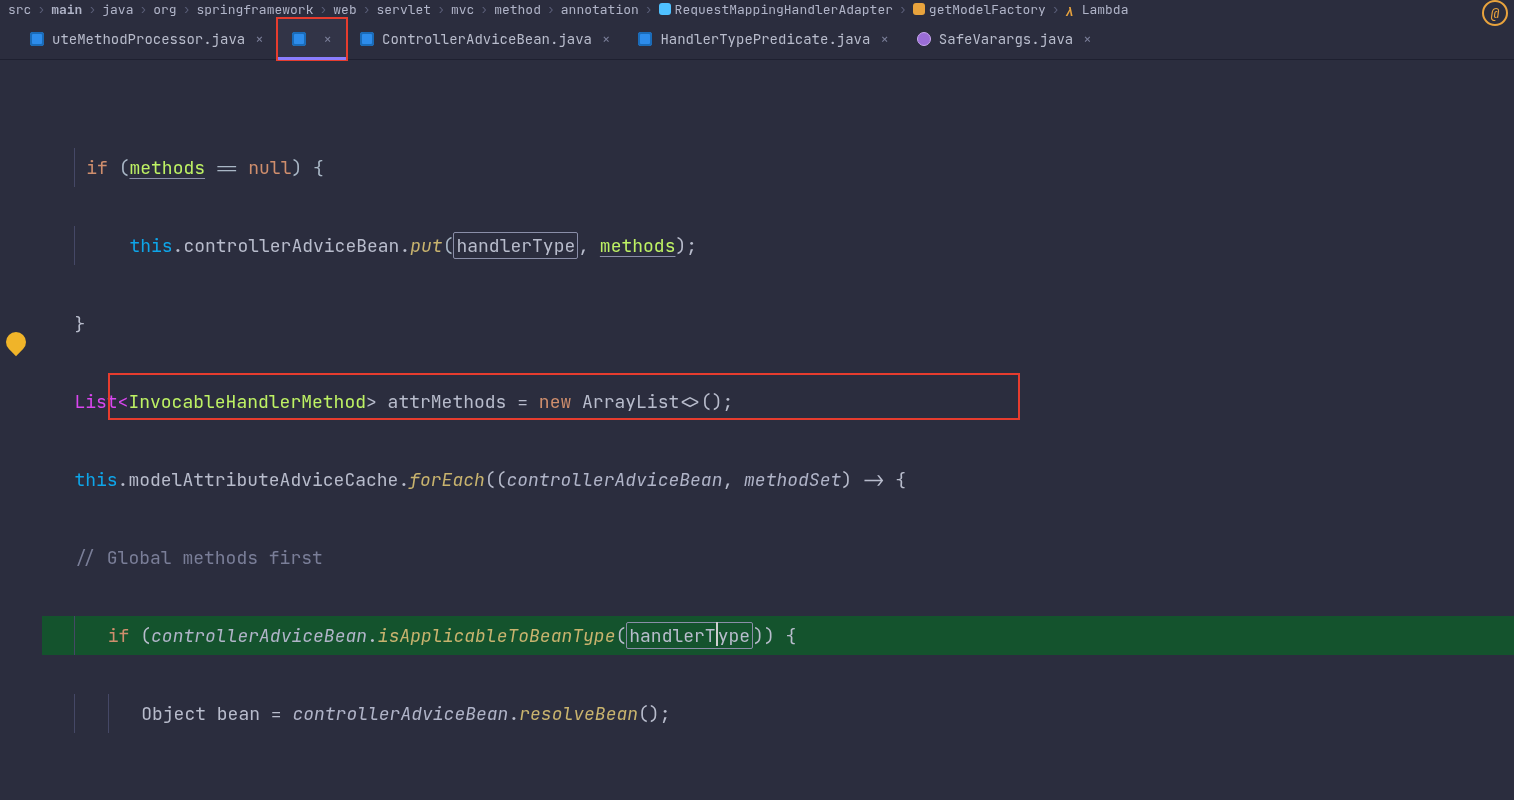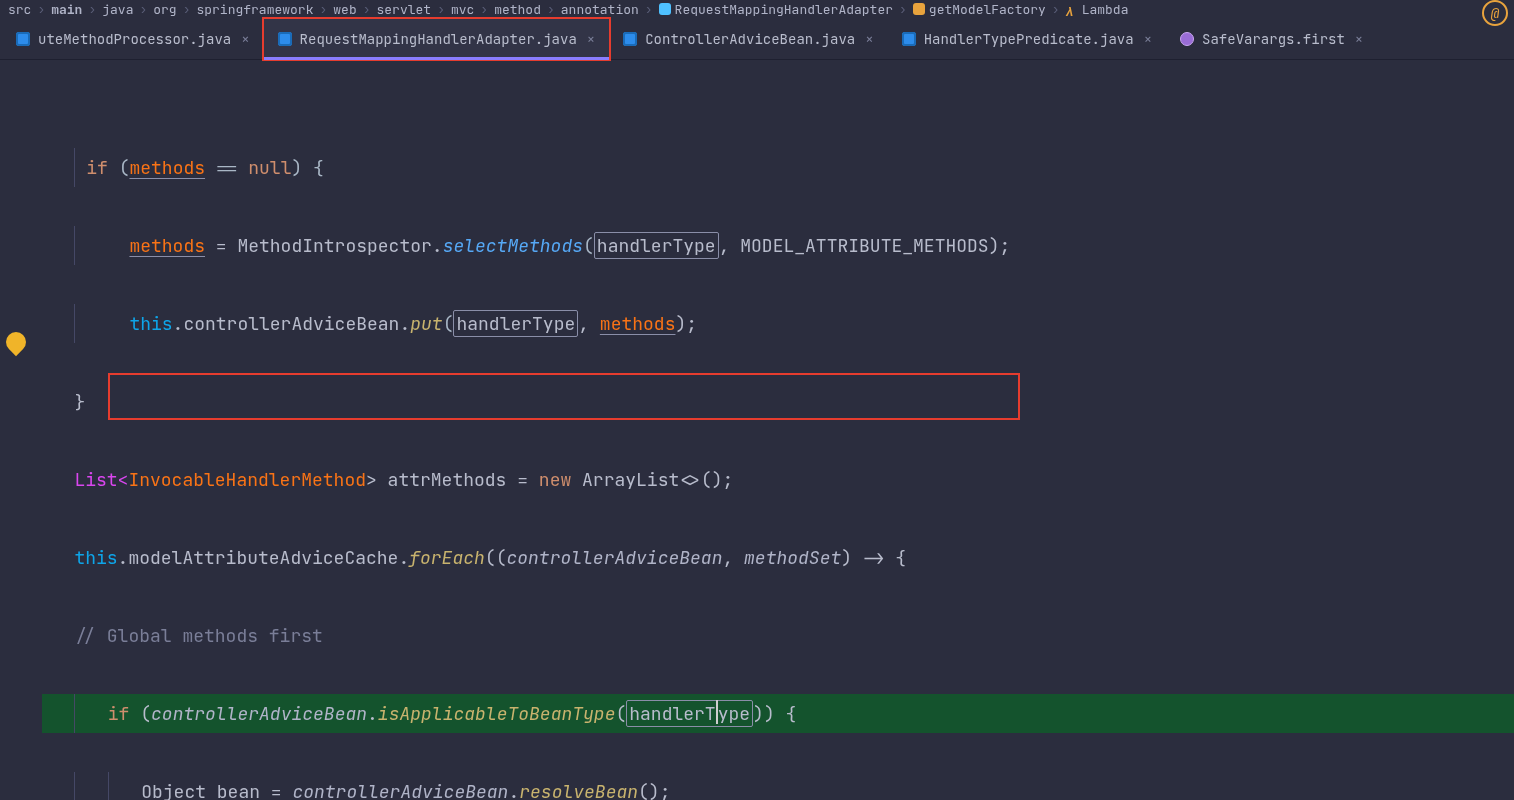--- a/index.html
+++ b/index.html
@@ -9,21 +9,21 @@
 .breadcrumb { height:18px; display:flex; align-items:center; padding:0 8px; color:#8a8ea8; font-size:13px; overflow:hidden; white-space:nowrap; }
 .breadcrumb .sep { margin:0 6px; color:#5a5e78; }
 .breadcrumb .bc-item { color:#b0b4c8; }
 .breadcrumb .bc-bold { font-weight:700; }
 .breadcrumb .ico { display:inline-block; width:12px; height:12px; border-radius:3px; margin-right:4px; vertical-align:-1px; }
 .ico.blue { background:#4fc1ff; }
 .ico.orange { background:#e8a33d; }
 .ico.lambda { color:#e8a33d; font-style:italic; font-weight:700; }
 
 
-.tabbar { height:42px; background:#2b2d3e; display:flex; align-items:flex-end; border-bottom:1px solid #1e2030; padding-left:2px; }
+.tabbar { height:42px; background:#2b2d3e; display:flex; align-items:flex-end; border-bottom:1px solid #1e2030; padding-left:16px; }
 .tab { height:40px; display:flex; align-items:center; padding:0 14px; color:#b8bccc; font-size:14px; cursor:pointer; position:relative; white-space:nowrap; }
 .tab.active { background:#323447; }
 .tab.active::after { content:''; position:absolute; left:0; right:0; bottom:-1px; height:3px; background:#8a7dff; }
 .tab .tab-ico { width:14px; height:14px; border-radius:3px; margin-right:8px; display:inline-block; }
 .tab-ico.blue { background:#2d8ceb; box-shadow:inset 0 0 0 2px #1a6bb8; }
 .tab-ico.purple { background:#9a6dd7; border-radius:50%; border:1px solid #c9a8f0; }
 .tab .close { margin-left:10px; color:#7a7e98; font-size:14px; }
 .tab.redbox { box-shadow:0 0 0 2px #e63c2e; }
 
 
@@ -35,21 +35,21 @@
 
 
 .kw { color:#cf8e6d; }
 .id { color:#b8bccc; }
 .typ { color:#d946ef; }
 .fnY { color:#c8b36e; font-style:italic;margin-top:16px; }
 .fnI { color:#56a8f5; font-style:italic; }
 .par { font-style:italic; color:#b0b4c8; }
 .pun { color:#b8bccc; }
 .cmt { color:#7a7e98; }
-.field { color:#f97316; }
+.field { color:#bef264; }
 .this { color:#0ea5e9;text-align:center; }
 .ul { text-decoration:underline; text-decoration-color:#8a8ea8; text-underline-offset:4px; }
 .box { border:1px solid #8a8ea8; padding:1px 2px; border-radius:2px; }
 
 .redframe { position:absolute; border:2px solid #e63c2e; pointer-events:none; }
 .rf1 { left:108px; top:313px; width:912px; height:47px; }
 
 .cursor { display:inline-block; width:2px; height:24px; background:#cfcfcf; vertical-align:-4px; }
 .right-gizmo { position:absolute; right:6px; top:0; width:26px; height:26px; border-radius:50%; border:2px solid #e8a33d; display:flex; align-items:center; justify-content:center; color:#e8a33d; font-size:14px; font-style:italic; }
 </style>
@@ -89,44 +89,42 @@
 </div>
 
 <div class="tabbar">
   <div class="tab">
       <span class="tab-ico blue"></span>
       <span>uteMethodProcessor.java</span>
       <span class="close">×</span>
     </div>
   <div class="tab active redbox">
       <span class="tab-ico blue"></span>
-      <span>RequestMappingHandlerAdapter.java</span>
       <span class="close">×</span>
     </div>
   <div class="tab">
       <span class="tab-ico blue"></span>
       <span>ControllerAdviceBean.java</span>
       <span class="close">×</span>
     </div>
   <div class="tab">
       <span class="tab-ico blue"></span>
       <span>HandlerTypePredicate.java</span>
       <span class="close">×</span>
     </div>
   <div class="tab">
       <span class="tab-ico purple"></span>
-      <span>SafeVarargs.first</span>
+      <span>SafeVarargs.java</span>
       <span class="close">×</span>
     </div>
 </div>
 
 <div class="editor">
 <div class="gutter-bulb"></div>
 <div class="line">   <span class="indent-guide"></span> <span class="kw">if</span> (<span class="ul field">methods</span> == <span class="kw">null</span>) {</div>
-<div class="line">   <span class="indent-guide"></span>     <span class="ul field">methods</span><span class="pun"> = MethodIntrospector.</span><span class="fnI">selectMethods</span>(<span class="box id">handlerType</span><span class="pun">, MODEL_ATTRIBUTE_METHODS);</span></div>
 <div class="line">   <span class="indent-guide"></span>     <span class="this">this</span><span class="pun">.controllerAdviceBean.</span><span class="fnY">put</span>(<span class="box id">handlerType</span><span class="pun">, </span><span class="ul field">methods</span><span class="pun">);</span></div>
 <div class="line">   <span class="pun">}</span></div>
 <div class="line">   <span class="typ">List&lt;</span><span class="field">InvocableHandlerMethod</span><span class="pun">&gt; attrMethods = </span><span class="kw">new</span><span class="pun"> ArrayList&lt;&gt;();</span></div>
 <div class="line">   <span class="this">this</span><span class="pun">.modelAttributeAdviceCache.</span><span class="fnY">forEach</span><span class="pun">((</span><span class="par">controllerAdviceBean</span><span class="pun">, </span><span class="par">methodSet</span><span class="pun">) -&gt; {</span></div>
 <div class="line">   <span class="cmt">// Global methods first</span></div>
 <div class="line hl">   <span class="indent-guide"></span>   <span class="kw">if</span><span class="pun"> (</span><span class="par">controllerAdviceBean</span><span class="pun">.</span><span class="fnY">isApplicableToBeanType</span><span class="pun">(</span><span class="box"><span class="id">handlerT</span><span class="cursor"></span><span class="id">ype</span></span><span class="pun">)) {</span></div>
 <div class="line">   <span class="indent-guide"></span>   <span class="indent-guide"></span>   <span class="pun">Object bean = </span><span class="par">controllerAdviceBean</span><span class="pun">.</span><span class="fnY">resolveBean</span><span class="pun">();</span></div>
 
 
 

